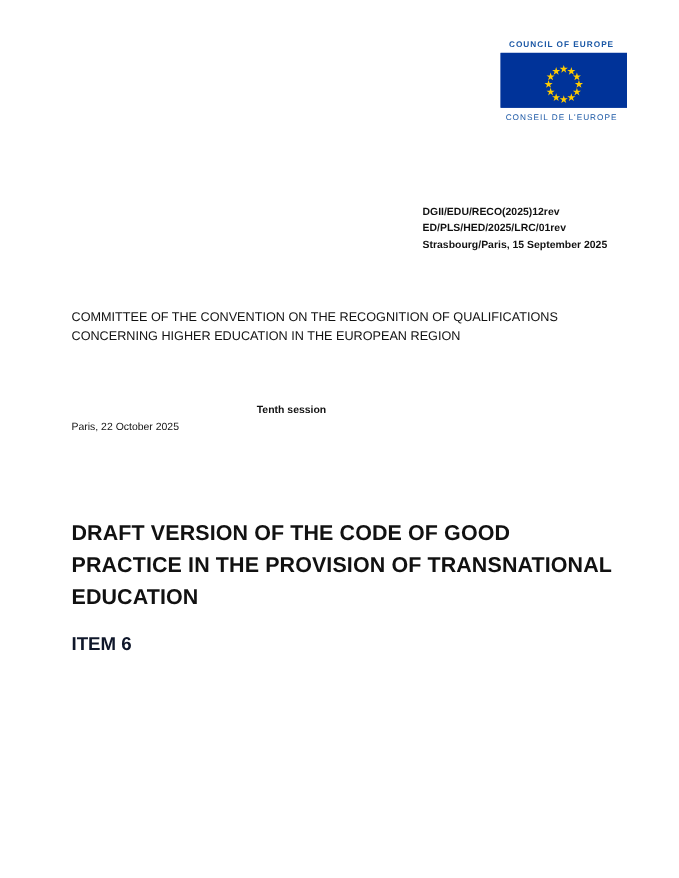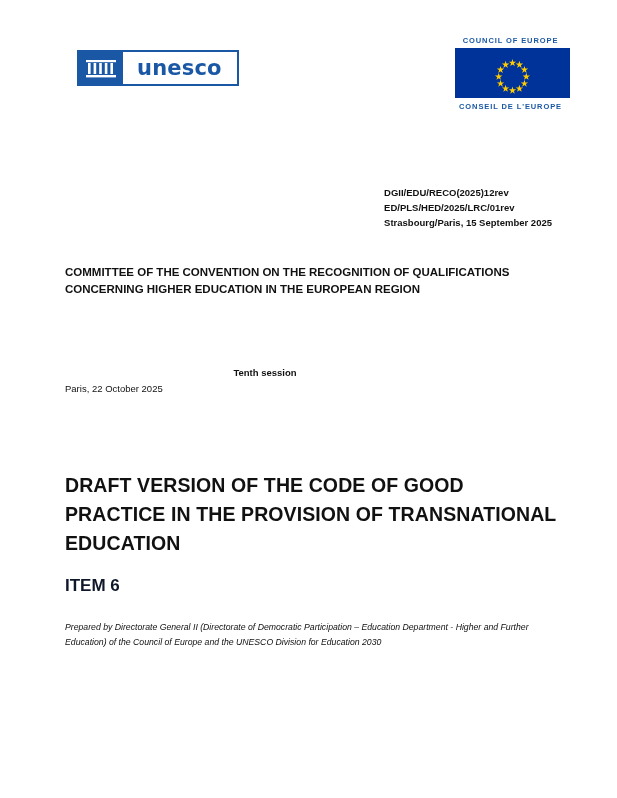--- a/index.html
+++ b/index.html
@@ -80,21 +80,21 @@
     font-family: "Liberation Sans", sans-serif;
   }
   .coe-flag {
     width: 115px;
     height: 50px;
     background: #003399;
     position: relative;
   }
   .coe-sub {
     font-size: 7.5px;
-    font-weight: bold;
+    font-weight: normal;
     color: #1a57a5;
     letter-spacing: 0.9px;
     margin-top: 4px;
     font-family: "Liberation Sans", sans-serif;
   }
 
   
   .refblock {
     position: absolute;
     top: 185px;
@@ -102,25 +102,25 @@
     text-align: left;
     font-size: 9.5px;
     font-weight: bold;
     line-height: 15px;
     color: #111111;
   }
 
   
   .committee {
     position: absolute;
-    top: 264px;
+    top: 281px;
     left: 65px;
     width: 490px;
     font-size: 11.5px;
-    font-weight: bold;
+    font-weight: normal;
     line-height: 16.5px;
     color: #111111;
   }
 
   
   .session {
     position: absolute;
     top: 365px;
     left: 65px;
     width: 400px;
@@ -165,34 +165,20 @@
     color: #111111;
   }
 </style>
 </head>
 <body>
 
 <div class="page">
 
   <div class="logos">
 
-    <div class="unesco-logo">
-      <div class="unesco-mark">
-        <svg width="34" height="24" viewBox="0 0 34 24" aria-hidden="true">
-          <rect x="2" y="4" width="30" height="2.2" fill="#ffffff"></rect>
-          <rect x="4" y="7" width="2.6" height="11" fill="#ffffff"></rect>
-          <rect x="9.6" y="7" width="2.6" height="11" fill="#ffffff"></rect>
-          <rect x="15.2" y="7" width="2.6" height="11" fill="#ffffff"></rect>
-          <rect x="20.8" y="7" width="2.6" height="11" fill="#ffffff"></rect>
-          <rect x="26.4" y="7" width="2.6" height="11" fill="#ffffff"></rect>
-          <rect x="2" y="19" width="30" height="2.4" fill="#ffffff"></rect>
-        </svg>
-      </div>
-      <div class="unesco-word">unesco</div>
-    </div>
 
     <div class="coe-logo">
       <div class="coe-title">COUNCIL OF EUROPE</div>
       <div class="coe-flag">
         <svg width="115" height="50" viewBox="0 0 115 50" aria-hidden="true">
           <rect x="0" y="0" width="115" height="50" fill="#003399"></rect>
           <g fill="#ffcc00">
             <polygon points="57.5,11 58.38,13.7 61.22,13.7 58.92,15.37 59.8,18.07 57.5,16.4 55.2,18.07 56.08,15.37 53.78,13.7 56.62,13.7"></polygon>
             <polygon points="64.4,12.85 65.28,15.55 68.12,15.55 65.82,17.22 66.7,19.92 64.4,18.25 62.1,19.92 62.98,17.22 60.68,15.55 63.52,15.55"></polygon>
             <polygon points="69.45,17.9 70.33,20.6 73.17,20.6 70.87,22.27 71.75,24.97 69.45,23.3 67.15,24.97 68.03,22.27 65.73,20.6 68.57,20.6"></polygon>
@@ -222,15 +208,14 @@
 
   <div class="session">
     <div class="line1">Tenth session</div>
     <div class="line2">Paris, 22 October 2025</div>
   </div>
 
   <div class="main-title">DRAFT VERSION OF THE CODE OF GOOD PRACTICE IN THE PROVISION OF TRANSNATIONAL EDUCATION</div>
 
   <div class="item">ITEM 6</div>
 
-  <div class="prepared">Prepared by Directorate General II (Directorate of Democratic Participation – Education Department - Higher and Further Education) of the Council of Europe and the UNESCO Division for Education 2030</div>
 
 </div>
 
 </body></html>

